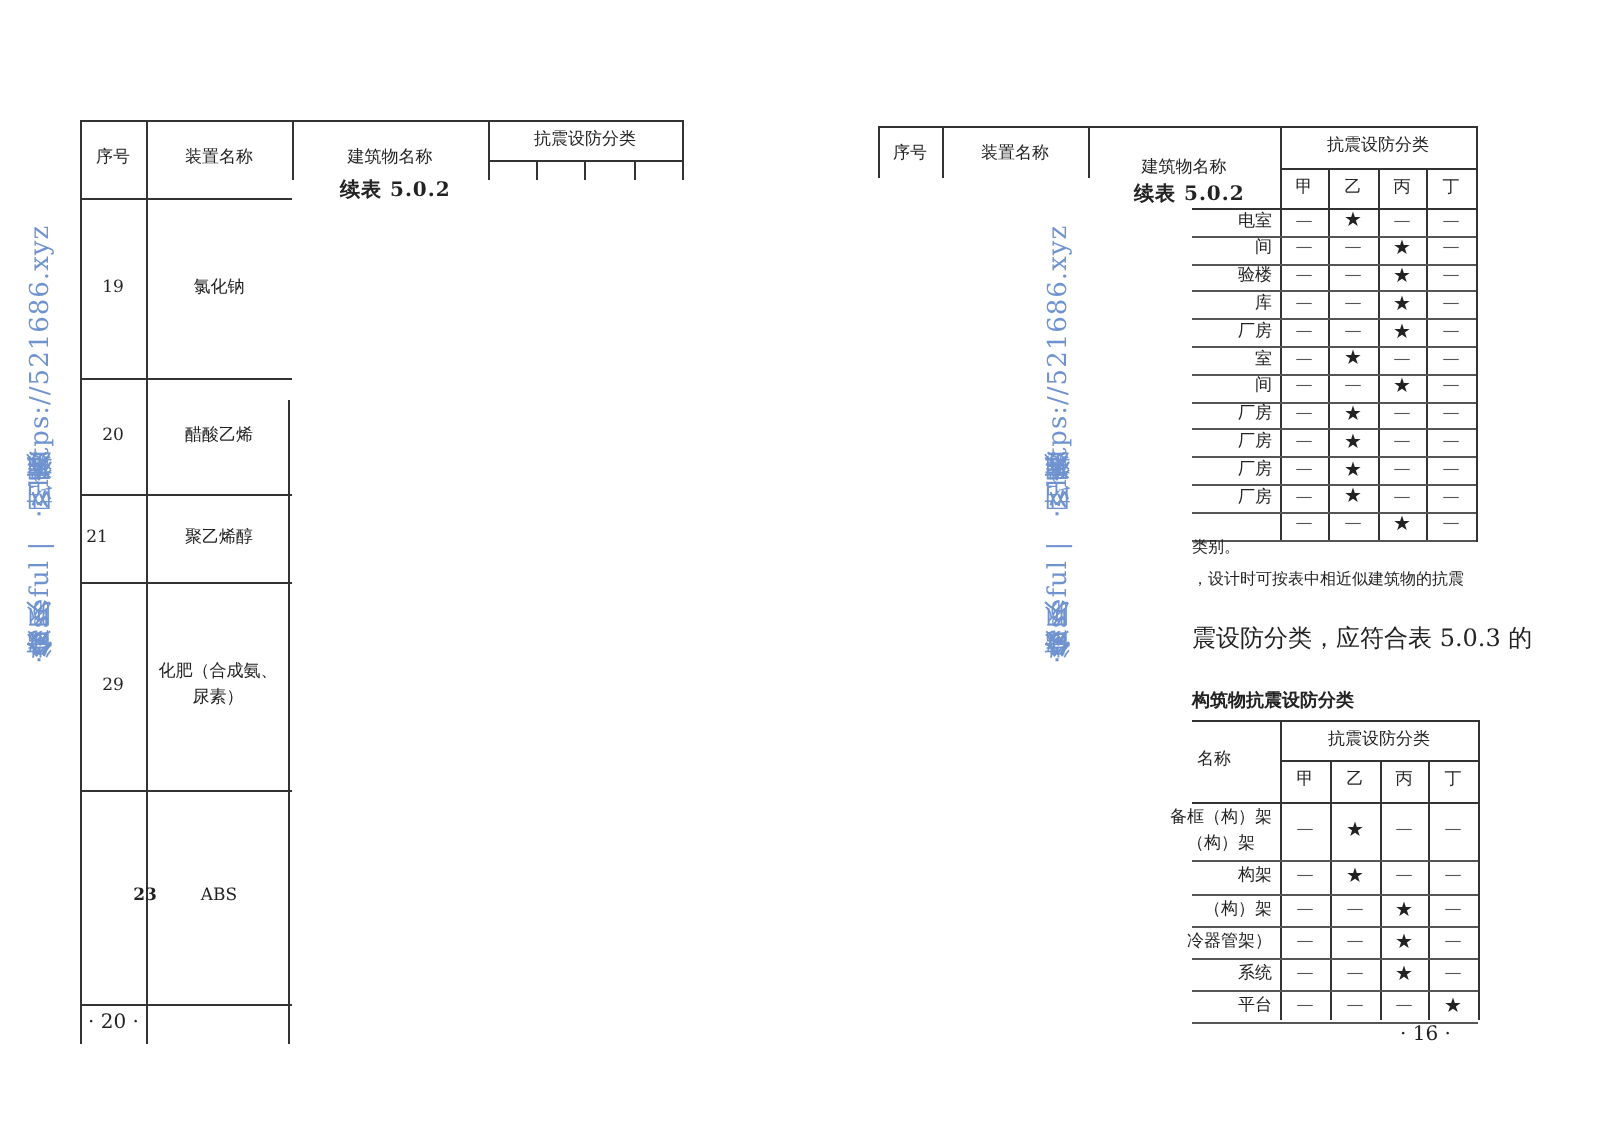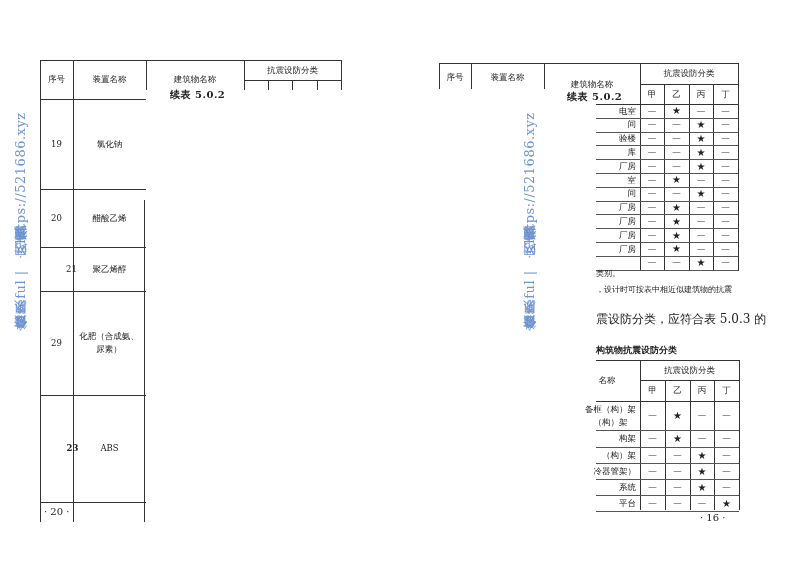--- a/index.html
+++ b/index.html
@@ -48,21 +48,21 @@
 
   <div class="cell" style="left:40px; top:60px; width:33px; height:39px;">序号</div>
   <div class="cell" style="left:73px; top:60px; width:73px; height:39px;">装置名称</div>
   <div class="cell" style="left:146px; top:62px; width:98px; height:34px;">建筑物名称</div>
   <div class="cell" style="left:244px; top:60px; width:97px; height:20px;">抗震设防分类</div>
 
   <div class="cell" style="left:40px; top:99px; width:33px; height:90px;">19</div>
   <div class="cell" style="left:73px; top:99px; width:73px; height:90px;">氯化钠</div>
   <div class="cell" style="left:40px; top:189px; width:33px; height:58px;">20</div>
   <div class="cell" style="left:73px; top:189px; width:73px; height:58px;">醋酸乙烯</div>
-  <div class="cell" style="left:55px; top:247px; width:33px; height:44px;text-align:center;">21</div>
+  <div class="cell" style="left:32px; top:247px; width:33px; height:44px;text-align:center;">21</div>
   <div class="cell" style="left:73px; top:247px; width:73px; height:44px;">聚乙烯醇</div>
   <div class="cell" style="left:40px; top:291px; width:33px; height:104px;">29</div>
   <div class="cell" style="left:78px; top:291px; width:62px; height:104px;">化肥（合成氨、尿素）</div>
   <div class="cell" style="left:56px; top:395px; width:33px; height:107px;font-weight:bold;">23</div>
   <div class="cell" style="left:73px; top:395px; width:73px; height:107px;">ABS</div>
 
   <div class="pageno" style="left:44px; top:506px;">· 20 ·</div>
 </div>
 
 <div>

